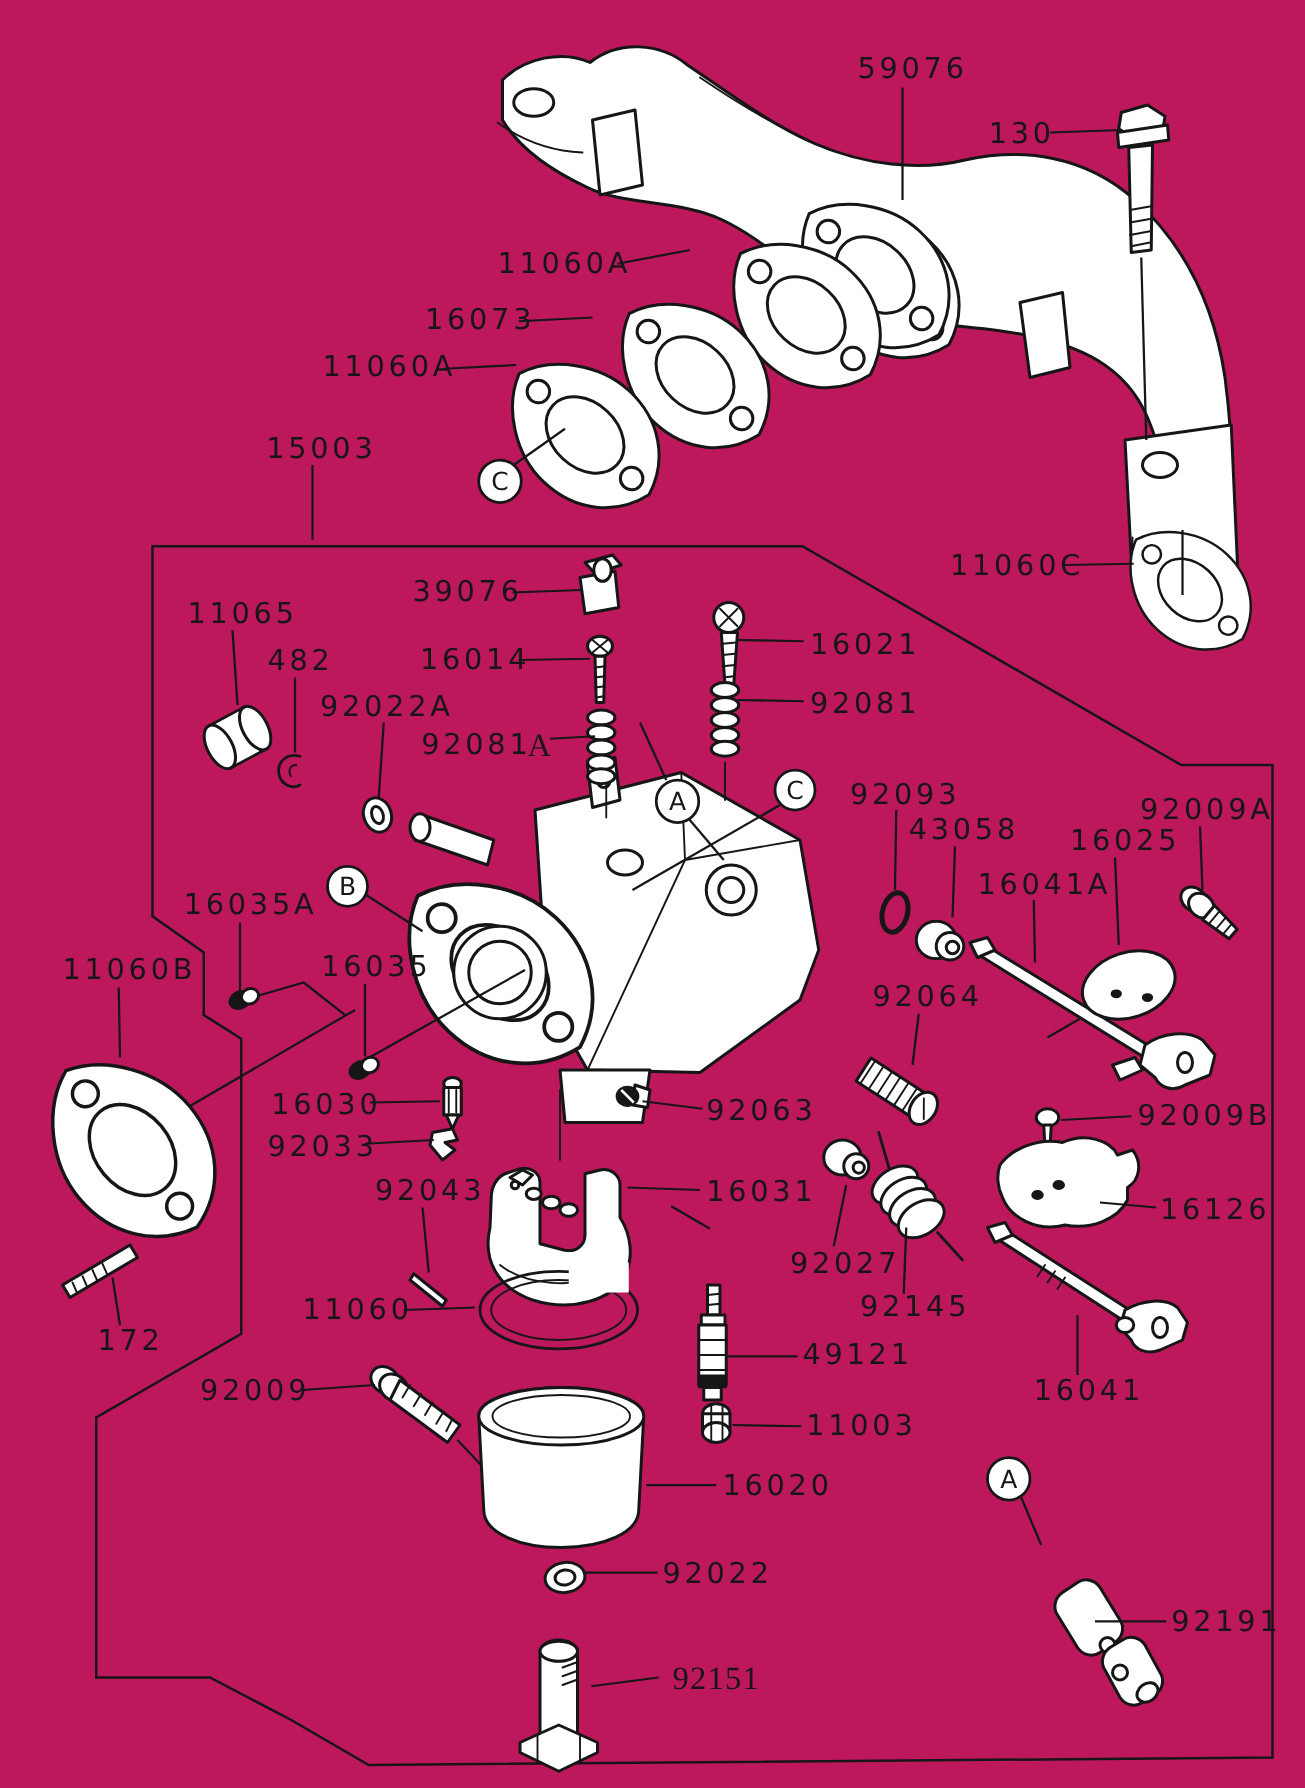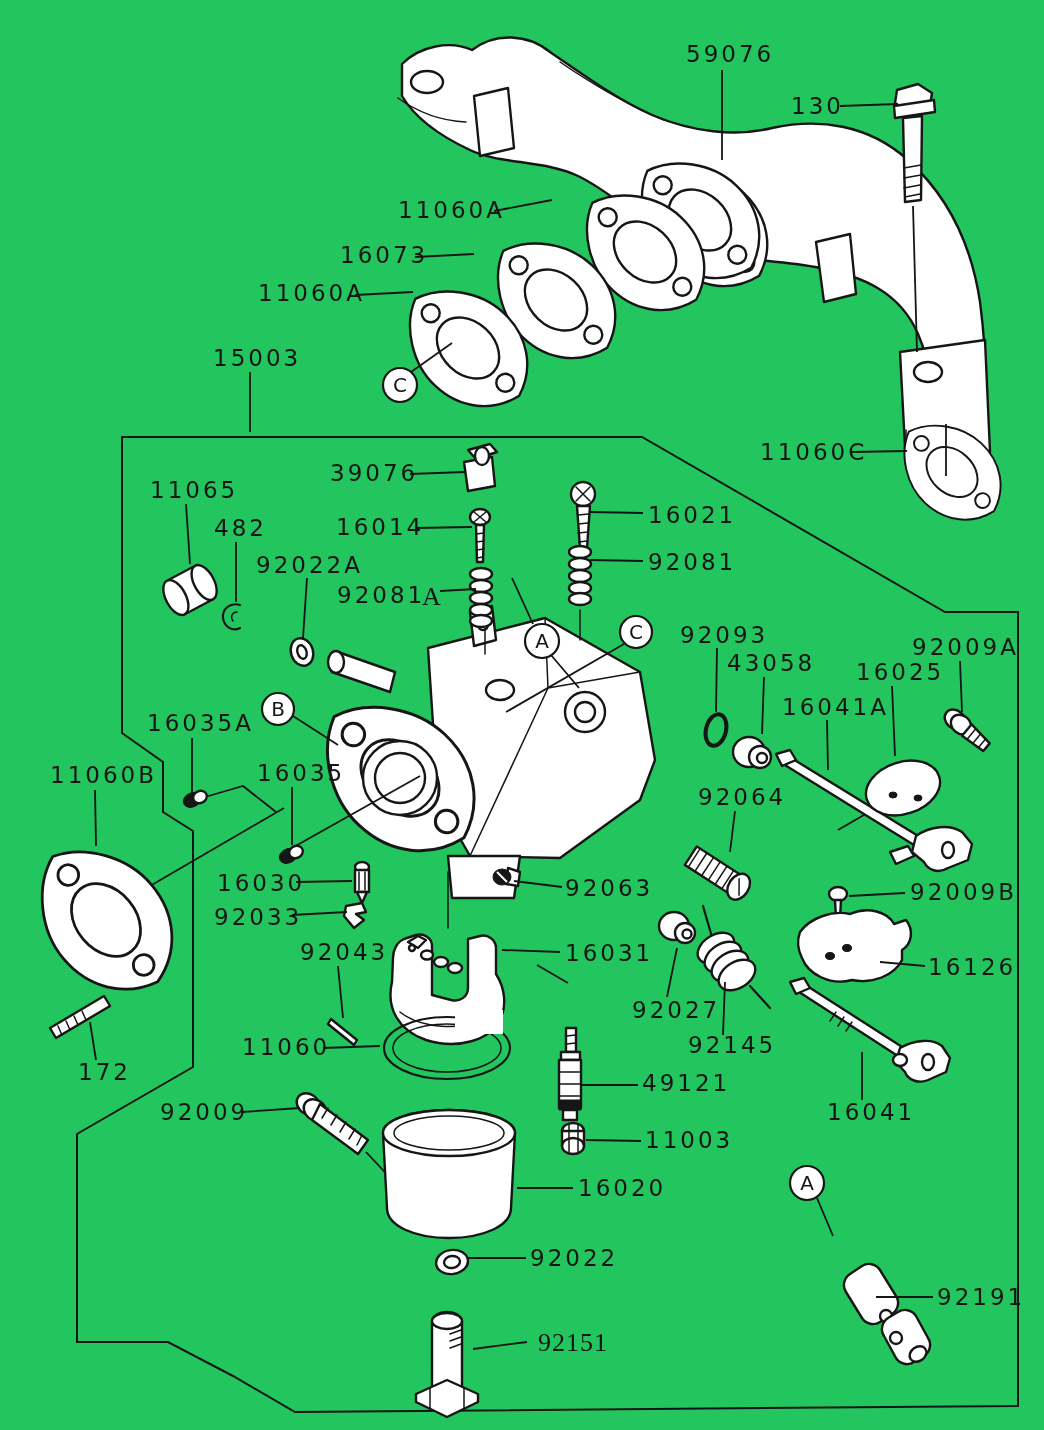--- a/index.html
+++ b/index.html
@@ -1,17 +1,17 @@
 <!DOCTYPE html>
 <html><head>
 <meta charset="utf-8">
 <title>Parts Diagram</title>
 <style>
   html,body{margin:0;padding:0;background:#fff;}
-  #stage{position:relative;width:1044px;height:1430px;background:#22c55e;overflow:hidden;}
+  #stage{position:relative;width:1044px;height:1430px;background:#be185d;overflow:hidden;}
   svg{display:block;}
   .lbl{font-family:"DejaVu Sans",sans-serif;font-size:23px;letter-spacing:3px;fill:#161616;}
   .lbl.serif{font-family:"Liberation Serif",serif;font-size:26px;letter-spacing:1px;}
   .co-letter{font-family:"DejaVu Sans",sans-serif;font-size:20px;fill:#161616;text-anchor:middle;}
   .leader{fill:none;stroke:#161616;stroke-width:1.8;}
   .ol{fill:#ffffff;stroke:#161616;stroke-width:2.4;stroke-linejoin:round;}
   .ln{fill:none;stroke:#161616;stroke-width:2.2;stroke-linecap:round;}
   .thin{stroke-width:1.5;}
   .thick{stroke-width:4;}
   .dark{fill:#161616;stroke:#161616;}

